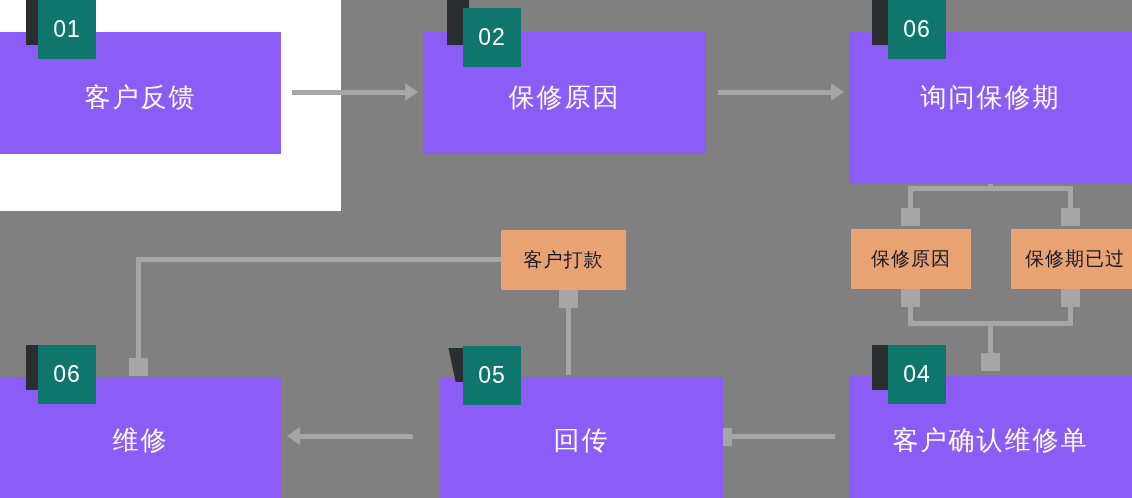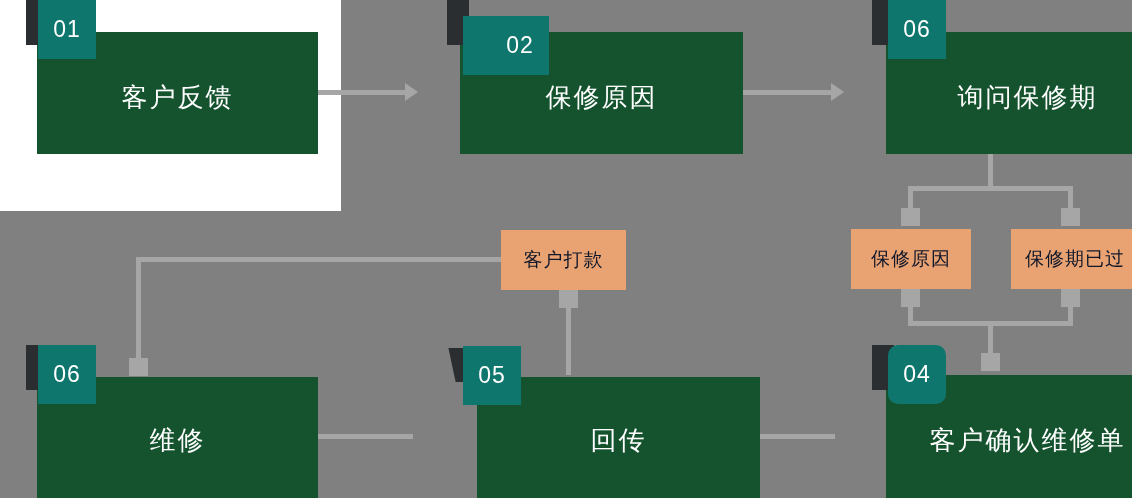--- a/index.html
+++ b/index.html
@@ -20,23 +20,22 @@
     position: absolute;
     left: 0;
     top: 0;
     width: 341px;
     height: 211px;
     background: #ffffff;
   }
   
   .step-box {
     position: absolute;
-    background: #14532d;
+    background: #8b5cf6;
     box-sizing: border-box;
-    margin-left: 37px;
   }
   .step-label {
     position: absolute;
     left: 0;
     right: 0;
     color: #ffffff;
     text-align: center;
     font-size: 26px;
     letter-spacing: 2px;
     white-space: nowrap;
@@ -166,33 +165,33 @@
   <div class="step-box" style="left:0px; top:32px; width:281px; height:122px;">
     <div class="step-label" style="top:48px;">客户反馈</div>
   </div>
   <div class="badge-shadow" style="left:26px; top:0px;"></div>
   <div class="badge" style="left:38px; top:0px;">01</div>
 
   <div class="step-box" style="left:423px; top:32px; width:283px; height:122px;">
     <div class="step-label" style="top:48px;">保修原因</div>
   </div>
   <div class="badge-shadow" style="left:447px; top:0px;"></div>
-  <div class="badge" style="left:463px; top:16px;padding-left:28px;">02</div>
-
-  <div class="step-box" style="left:849px; top:32px; width:283px; height:122px;text-decoration:underline;">
+  <div class="badge" style="left:463px; top:8px;">02</div>
+
+  <div class="step-box" style="left:849px; top:32px; width:283px; height:152px;text-decoration:underline;">
     <div class="step-label" style="top:48px;">询问保修期</div>
   </div>
   <div class="badge-shadow" style="left:872px; top:0px;"></div>
   <div class="badge" style="left:888px; top:0px;">06</div>
 
   <div class="step-box" style="left:849px; top:375px; width:283px; height:123px;">
     <div class="step-label" style="top:48px;">客户确认维修单</div>
   </div>
   <div class="badge-shadow" style="left:872px; top:345px;"></div>
-  <div class="badge" style="left:888px; top:345px;border-radius:10px;">04</div>
+  <div class="badge" style="left:888px; top:345px;">04</div>
 
   <div class="step-box" style="left:440px; top:377px; width:283px; height:121px;">
     <div class="step-label" style="top:46px;">回传</div>
   </div>
   <div class="badge-shadow skew" style="left:452px; top:348px; width:18px; height:34px;"></div>
   <div class="badge" style="left:463px; top:346px;">05</div>
 
   <div class="step-box" style="left:0px; top:377px; width:281px; height:121px;">
     <div class="step-label" style="top:46px;">维修</div>
   </div>

